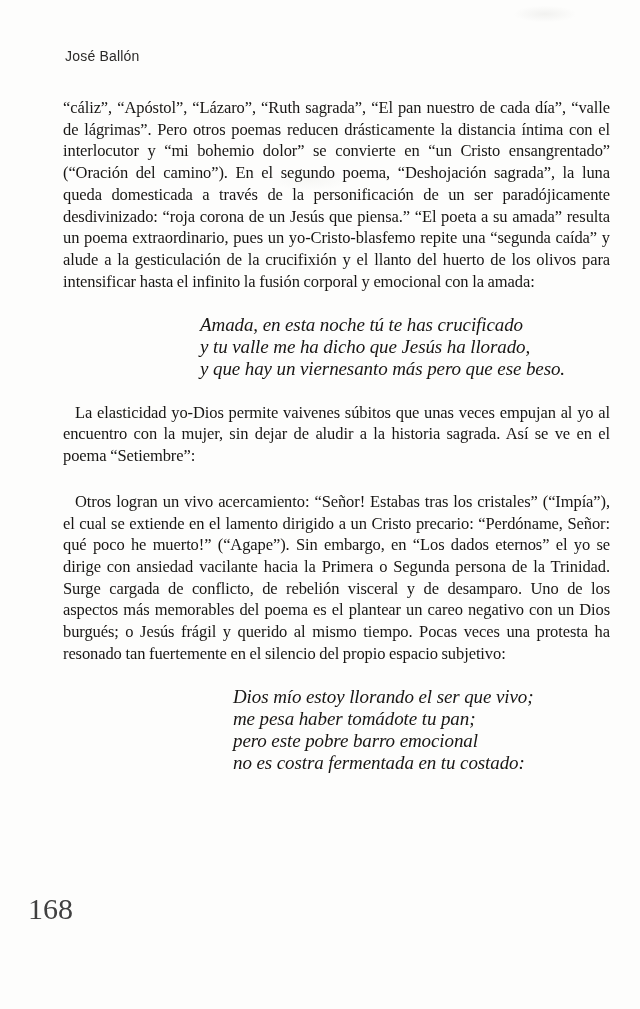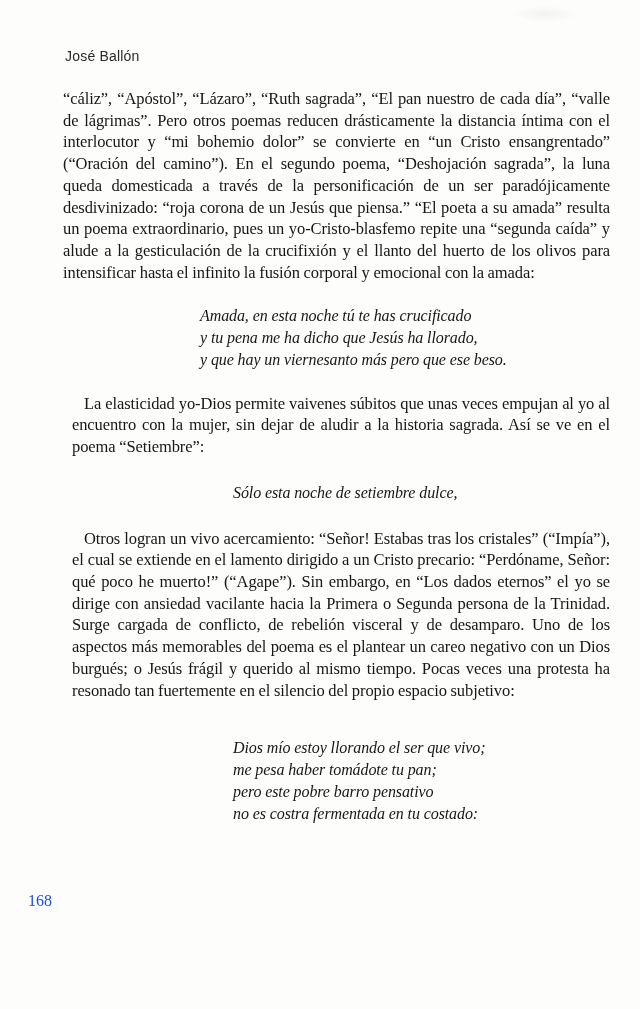--- a/index.html
+++ b/index.html
@@ -28,80 +28,78 @@
     left: 65px;
     top: 48px;
     font-family: "Liberation Sans", sans-serif;
     font-size: 14px;
     letter-spacing: 0.2px;
     color: #2b2a28;
   }
   .text-column {
     position: absolute;
     left: 63px;
-    top: 88px;
+    top: 97px;
     width: 547px;
   }
   .body-par {
     margin: 0;
     font-size: 16.5px;
     line-height: 21.7px;
     text-align: justify;
     letter-spacing: -0.1px;
     word-spacing: -0.3px;
   }
   .body-par.indented {
     text-indent: 12px;
-    margin-left: 9px;
   }
   .verse {
     font-style: italic;
-    font-size: 16px;
+    font-size: 19px;
     line-height: 21.8px;
     letter-spacing: -0.1px;
   }
   .verse-1 { margin: 22px 0 22px 137px; }
   .verse-2 { margin: 24px 0 24px 170px; }
-  .verse-3 { margin: 36px 0 0 170px; font-family: Liberation Serif, serif; }
+  .verse-3 { margin: 22px 0 0 170px; font-family: Liberation Serif, serif; }
   .verse-line { white-space: nowrap; }
   .page-number {
     position: absolute;
     left: 28px;
     top: 892px;
-    font-size: 16px;
-    color: #1d4ed8;
+    font-size: 30px;
+    color: #404040;
   }
 </style>
 </head>
 <body>
 
 <div class="paper-noise"></div>
 
 <div class="running-header">José Ballón</div>
 
 <div class="text-column">
 
   <p class="body-par">“cáliz”, “Apóstol”, “Lázaro”, “Ruth sagrada”, “El pan nuestro de cada día”, “valle de lágrimas”. Pero otros poemas reducen drásticamente la distancia íntima con el interlocutor y “mi bohemio dolor” se convierte en “un Cristo ensangrentado” (“Oración del camino”). En el segundo poema, “Deshojación sagrada”, la luna queda domesticada a través de la personificación de un ser paradójicamente desdivinizado: “roja corona de un Jesús que piensa.” “El poeta a su amada” resulta un poema extraordinario, pues un yo-Cristo-blasfemo repite una “segunda caída” y alude a la gesticulación de la crucifixión y el llanto del huerto de los olivos para intensificar hasta el infinito la fusión corporal y emocional con la amada:</p>
 
   <div class="verse verse-1">
     <div class="verse-line">Amada, en esta noche tú te has crucificado</div>
-    <div class="verse-line">y tu pena me ha dicho que Jesús ha llorado,</div>
+    <div class="verse-line">y tu valle me ha dicho que Jesús ha llorado,</div>
     <div class="verse-line">y que hay un viernesanto más pero que ese beso.</div>
   </div>
 
   <p class="body-par indented">La elasticidad yo-Dios permite vaivenes súbitos que unas veces empujan al yo al encuentro con la mujer, sin dejar de aludir a la historia sagrada. Así se ve en el poema “Setiembre”:</p>
 
   <div class="verse verse-2">
-    <div class="verse-line">Sólo esta noche de setiembre dulce,</div>
   </div>
 
   <p class="body-par indented">Otros logran un vivo acercamiento: “Señor! Estabas tras los cristales” (“Impía”), el cual se extiende en el lamento dirigido a un Cristo precario: “Perdóname, Señor: qué poco he muerto!” (“Agape”). Sin embargo, en “Los dados eternos” el yo se dirige con ansiedad vacilante hacia la Primera o Segunda persona de la Trinidad. Surge cargada de conflicto, de rebelión visceral y de desamparo. Uno de los aspectos más memorables del poema es el plantear un careo negativo con un Dios burgués; o Jesús frágil y querido al mismo tiempo. Pocas veces una protesta ha resonado tan fuertemente en el silencio del propio espacio subjetivo:</p>
 
   <div class="verse verse-3">
     <div class="verse-line">Dios mío estoy llorando el ser que vivo;</div>
     <div class="verse-line">me pesa haber tomádote tu pan;</div>
-    <div class="verse-line">pero este pobre barro pensativo</div>
+    <div class="verse-line">pero este pobre barro emocional</div>
     <div class="verse-line">no es costra fermentada en tu costado:</div>
   </div>
 
 </div>
 
 <div class="page-number">168</div>
 
 </body></html>

